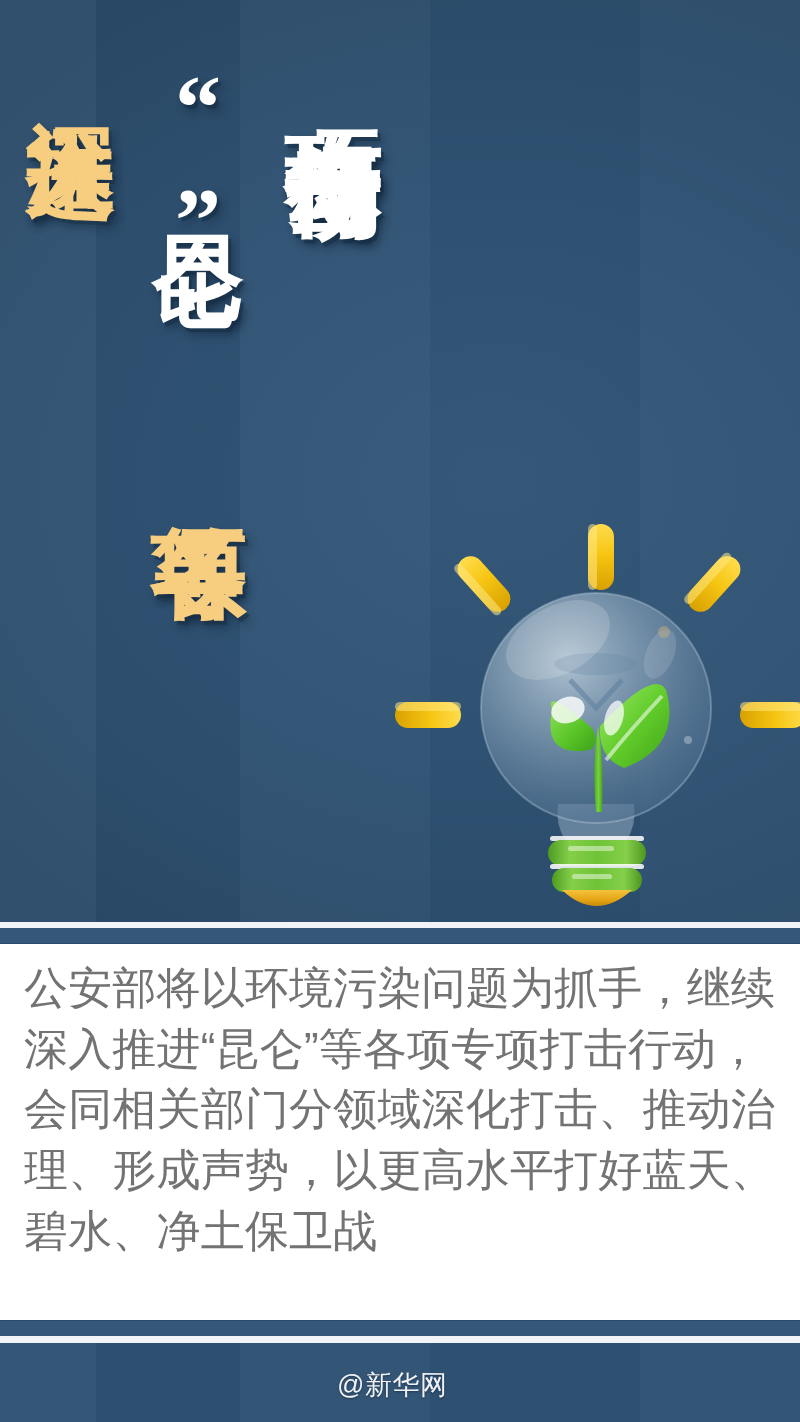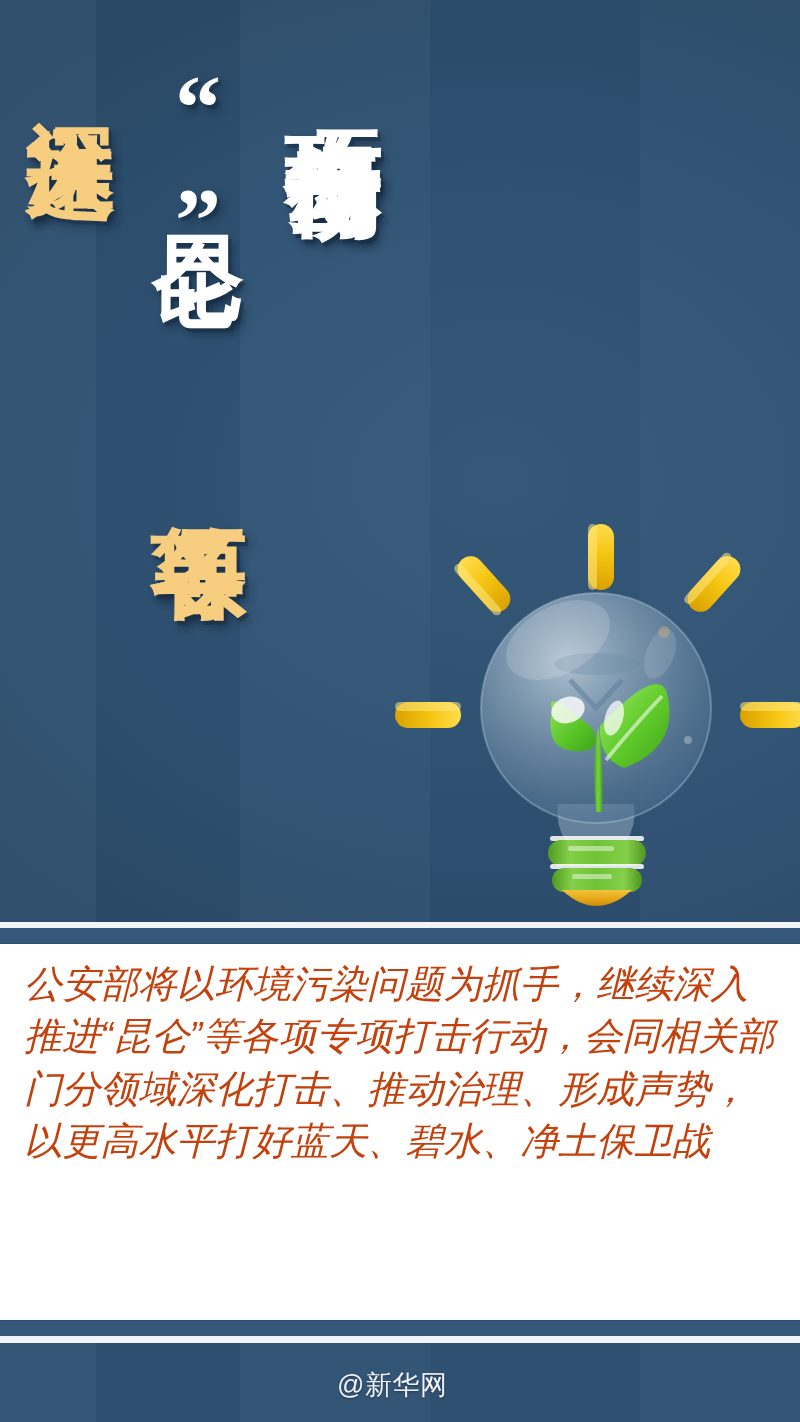--- a/index.html
+++ b/index.html
@@ -143,26 +143,25 @@
     top: 944px;
     width: 800px;
     height: 376px;
     background: #ffffff;
   }
   .body-text {
     position: absolute;
     left: 24px;
     top: 14px;
     width: 756px;
-    font-size: 38px;
+    font-size: 44px;
     line-height: 1.38;
-    color: #c2410c;
+    color: #737373;
     letter-spacing: 0.004em;
     text-align: left;
-    font-style: italic;
   }
   .attribution {
     position: absolute;
     right: 14px;
     bottom: 18px;
     font-size: 36px;
     color: #1b3252;
     letter-spacing: 0.01em;
   }
 

